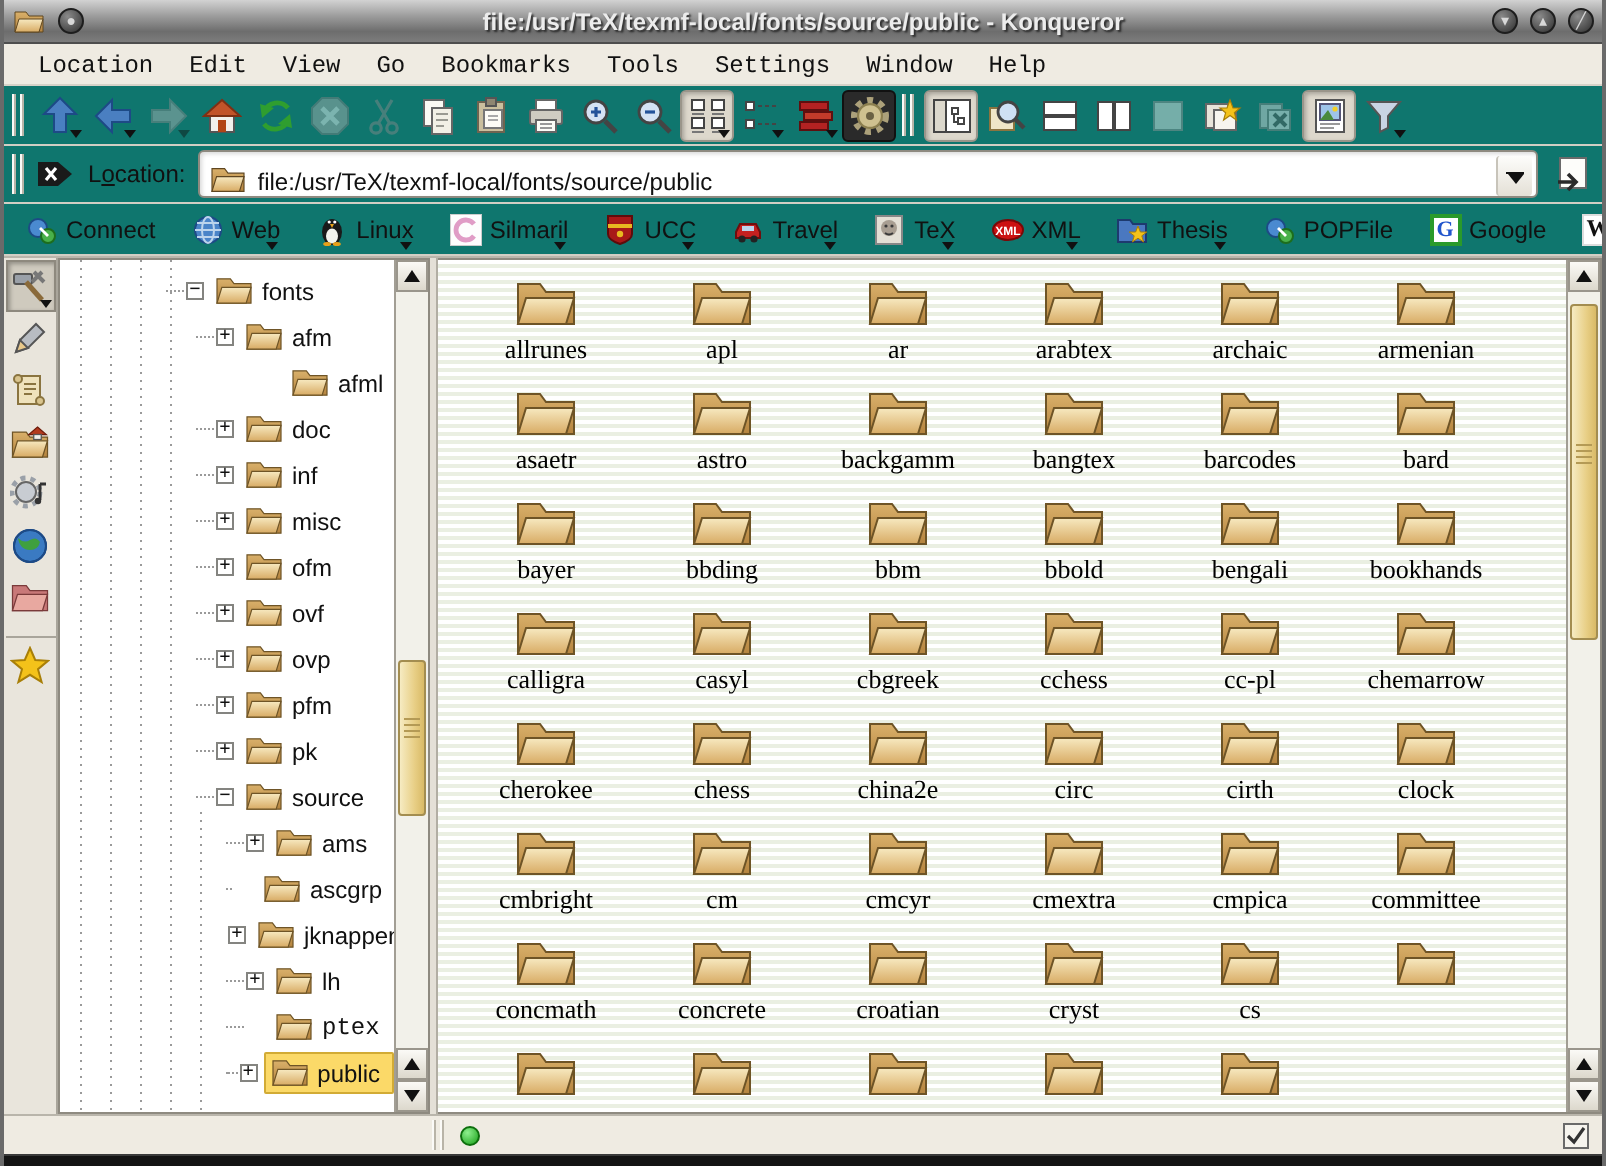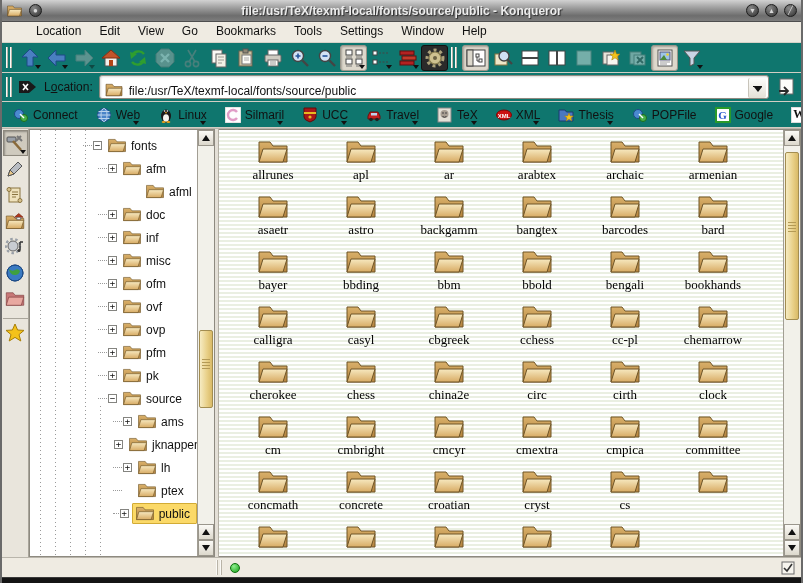--- a/index.html
+++ b/index.html
@@ -11,22 +11,22 @@
   .titlebar{height:22px;background:linear-gradient(#d2d2d2,#9a9a9a 40%,#6d6d6d 75%,#7d7d7d);
             display:flex;align-items:center;padding:0 4px;position:relative;border-bottom:1px solid #4e4e4e;}
   .titlebar .wicon{width:17px;height:14px;margin-right:3px;}
   .tb-circle{width:13px;height:13px;border-radius:50%;background:radial-gradient(circle at 35% 30%,#8a8a8a,#2e2e2e);
              border:1px solid #1d1d1d;display:inline-flex;align-items:center;justify-content:center;
              color:#d8d8d8;font-size:8px;line-height:1;margin-left:3px;}
   .title-text{position:absolute;left:0;right:0;text-align:center;font-weight:bold;font-size:12px;
               color:#ececec;text-shadow:1px 1px 1px #2c2c2c;pointer-events:none;}
   .winbtns{margin-left:auto;display:flex;gap:3px;z-index:2;}
   
-  .menubar{height:21px;display:flex;align-items:flex-start;padding-left:25px;background:#efebe2;
-           border-bottom:1px solid #d6d2c8;}
+  .menubar{height:21px;display:flex;align-items:flex-end;padding-left:8px;background:#efebe2;
+           border-bottom:1px solid #d6d2c8;font-family:Liberation Mono, monospace;}
   .menuitem{padding:2px 9px;cursor:default;}
   
   .toolbar{display:flex;align-items:center;background:#0f766e;border-bottom:1px solid #d2cec4;padding:1px 2px;}
   .tb-main{height:30px;}
   .tb-loc{height:29px;}
   .tb-book{height:26px;}
   .grip{width:8px;align-self:stretch;margin:3px 2px;
         background:repeating-linear-gradient(90deg,#fbfaf7 0 1px,#b9b4a8 1px 2px,transparent 2px 4px);}
   .tbtn{width:27px;height:26px;border:1px solid transparent;border-radius:3px;background:transparent;
         display:inline-flex;align-items:center;justify-content:center;position:relative;padding:0;}
@@ -738,20 +738,33 @@
                 <svg width="20" height="17" viewBox="0 0 32 28">
                   <path d="M2 4 h11 l3 4 h14 v16 H2 z" fill="url(#fb)" stroke="#6e5426"></path>
                   <path d="M2 24 L6 11 H30 L26 24 Z" fill="url(#fg)" stroke="#6e5426"></path>
                 </svg>
               </span>
               <span>ams</span>
             </span>
           </div>
           <div class="trow" style="padding-left: 83px;">
             <span class="conn"></span>
+            <span class="exp none"></span>
+            <span class="rowsel">
+              <span>
+                <svg width="20" height="17" viewBox="0 0 32 28">
+                  <path d="M2 4 h11 l3 4 h14 v16 H2 z" fill="url(#fb)" stroke="#6e5426"></path>
+                  <path d="M2 24 L6 11 H30 L26 24 Z" fill="url(#fg)" stroke="#6e5426"></path>
+                </svg>
+              </span>
+              <span>ascgrp</span>
+            </span>
+          </div>
+          <div class="trow" style="padding-left: 83px;">
+            <span class="conn"></span>
             <span class="exp">+</span>
             <span class="rowsel">
               <span>
                 <svg width="20" height="17" viewBox="0 0 32 28">
                   <path d="M2 4 h11 l3 4 h14 v16 H2 z" fill="url(#fb)" stroke="#6e5426"></path>
                   <path d="M2 24 L6 11 H30 L26 24 Z" fill="url(#fg)" stroke="#6e5426"></path>
                 </svg>
               </span>
               <span>jknappen</span>
             </span>
@@ -762,21 +775,21 @@
             <span class="rowsel">
               <span>
                 <svg width="20" height="17" viewBox="0 0 32 28">
                   <path d="M2 4 h11 l3 4 h14 v16 H2 z" fill="url(#fb)" stroke="#6e5426"></path>
                   <path d="M2 24 L6 11 H30 L26 24 Z" fill="url(#fg)" stroke="#6e5426"></path>
                 </svg>
               </span>
               <span>lh</span>
             </span>
           </div>
-          <div class="trow" style="padding-left: 83px;">
+          <div class="trow" style="padding-left: 83px; font-family: Liberation Mono, monospace;">
             <span class="conn"></span>
             <span class="exp none"></span>
             <span class="rowsel">
               <span>
                 <svg width="20" height="17" viewBox="0 0 32 28">
                   <path d="M2 4 h11 l3 4 h14 v16 H2 z" fill="url(#fb)" stroke="#6e5426"></path>
                   <path d="M2 24 L6 11 H30 L26 24 Z" fill="url(#fg)" stroke="#6e5426"></path>
                 </svg>
               </span>
               <span>ptex</span>
@@ -1085,30 +1098,30 @@
               </span>
               <span class="flabel">clock</span>
             </div>
             <div class="cell">
               <span>
                 <svg width="34" height="28" viewBox="0 0 32 28">
                   <path d="M2 4 h11 l3 4 h14 v16 H2 z" fill="url(#fb)" stroke="#6e5426"></path>
                   <path d="M2 24 L6 11 H30 L26 24 Z" fill="url(#fg)" stroke="#6e5426"></path>
                 </svg>
               </span>
+              <span class="flabel">cmbright</span>
+            </div>
+            <div class="cell">
+              <span>
+                <svg width="34" height="28" viewBox="0 0 32 28">
+                  <path d="M2 4 h11 l3 4 h14 v16 H2 z" fill="url(#fb)" stroke="#6e5426"></path>
+                  <path d="M2 24 L6 11 H30 L26 24 Z" fill="url(#fg)" stroke="#6e5426"></path>
+                </svg>
+              </span>
               <span class="flabel">cm</span>
-            </div>
-            <div class="cell">
-              <span>
-                <svg width="34" height="28" viewBox="0 0 32 28">
-                  <path d="M2 4 h11 l3 4 h14 v16 H2 z" fill="url(#fb)" stroke="#6e5426"></path>
-                  <path d="M2 24 L6 11 H30 L26 24 Z" fill="url(#fg)" stroke="#6e5426"></path>
-                </svg>
-              </span>
-              <span class="flabel">cmbright</span>
             </div>
             <div class="cell">
               <span>
                 <svg width="34" height="28" viewBox="0 0 32 28">
                   <path d="M2 4 h11 l3 4 h14 v16 H2 z" fill="url(#fb)" stroke="#6e5426"></path>
                   <path d="M2 24 L6 11 H30 L26 24 Z" fill="url(#fg)" stroke="#6e5426"></path>
                 </svg>
               </span>
               <span class="flabel">cmcyr</span>
             </div>

